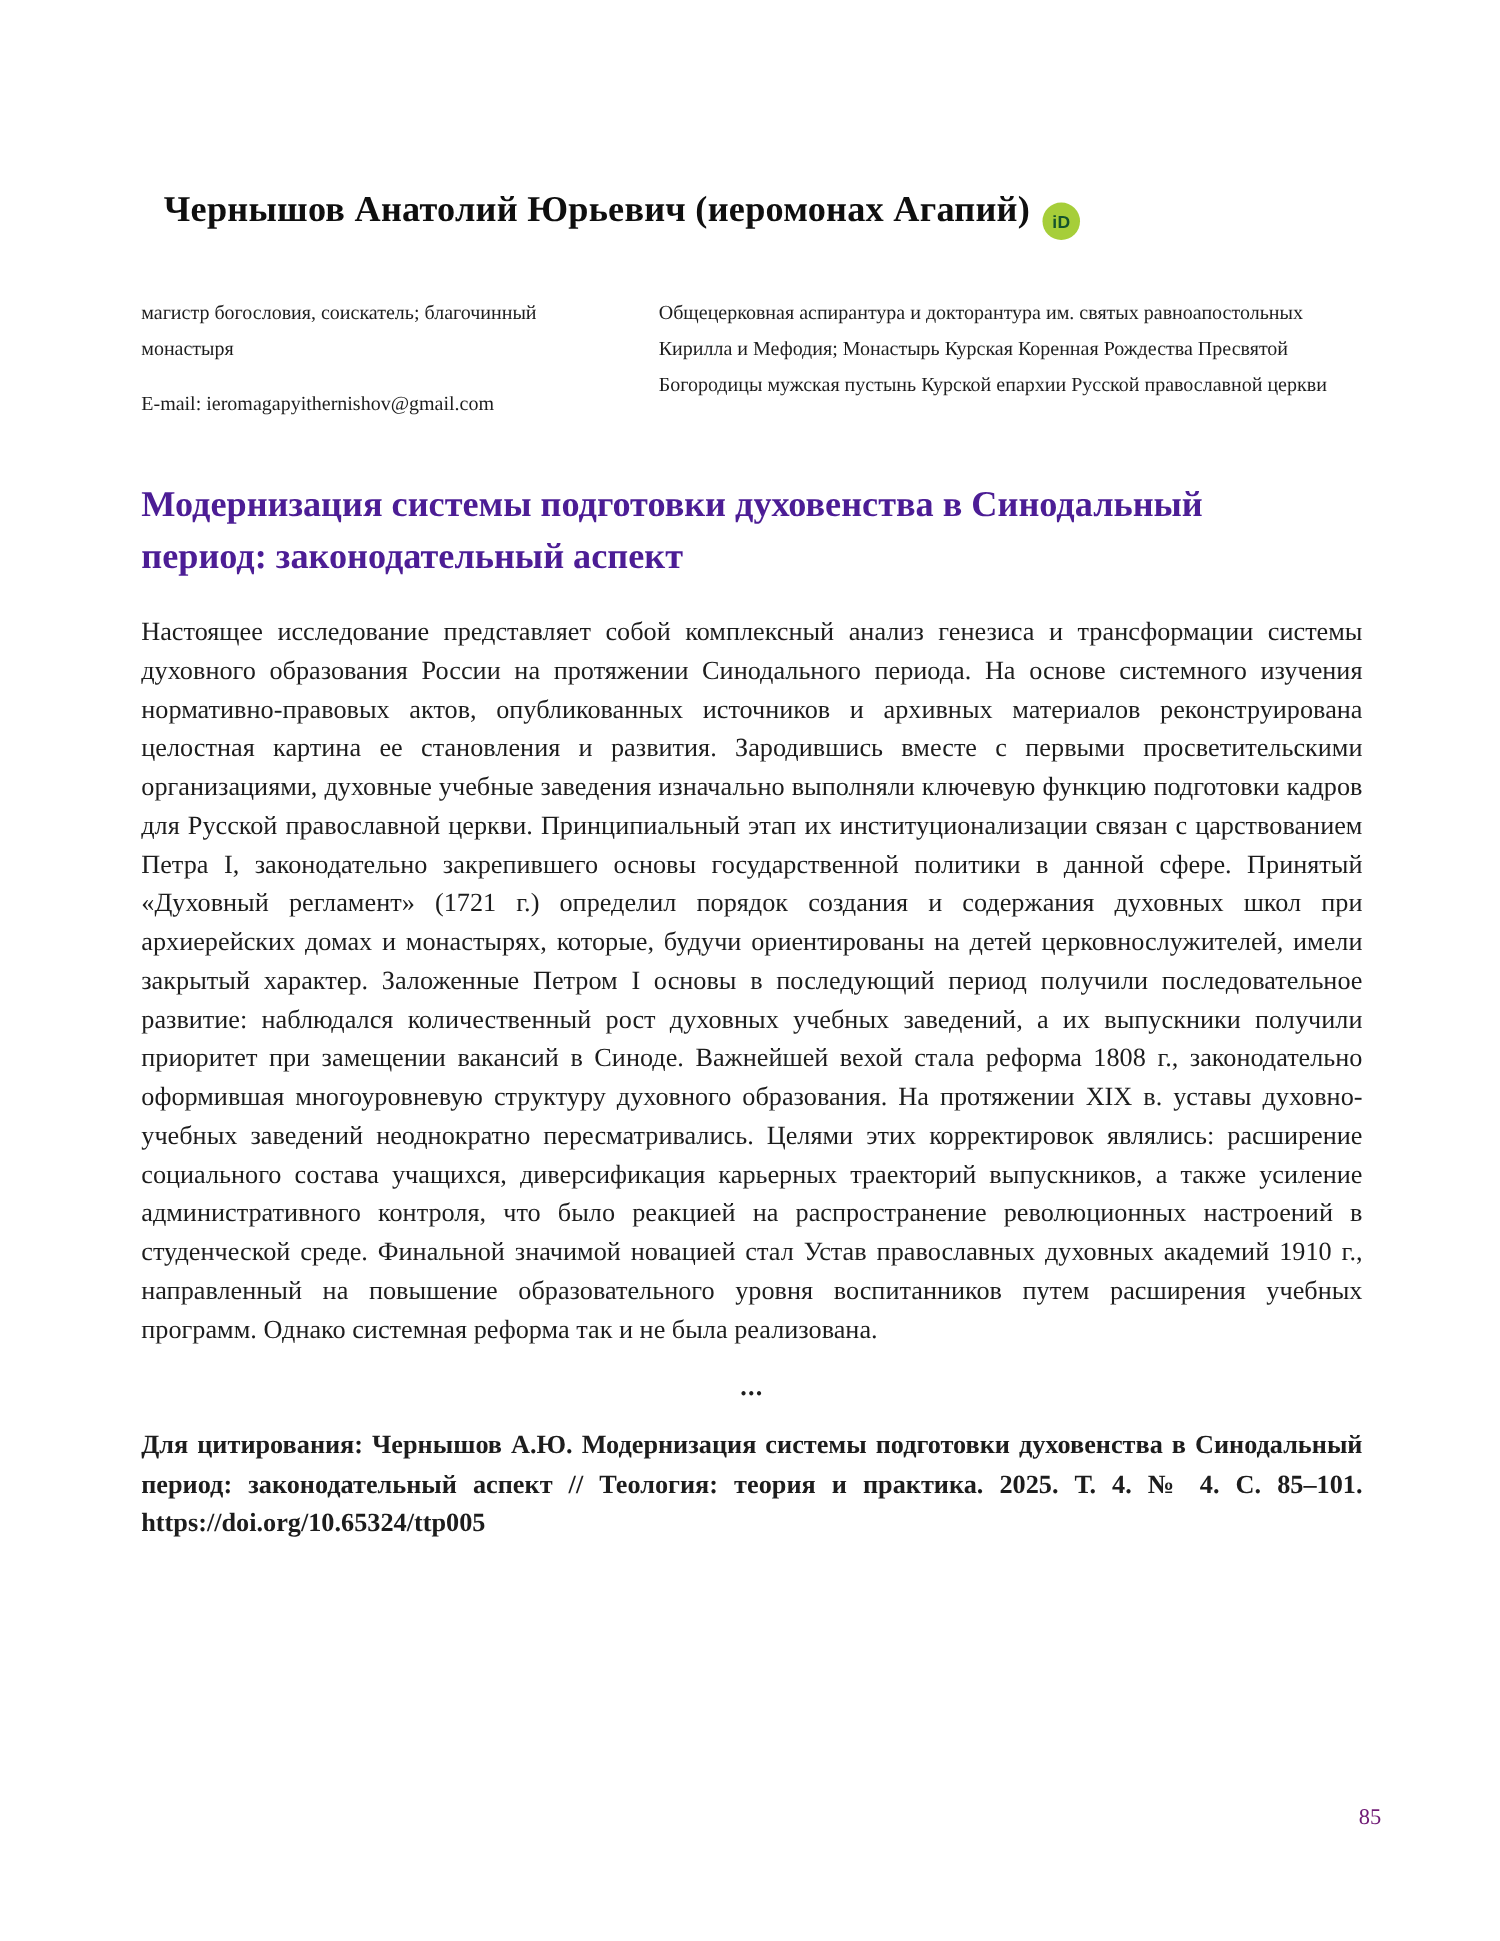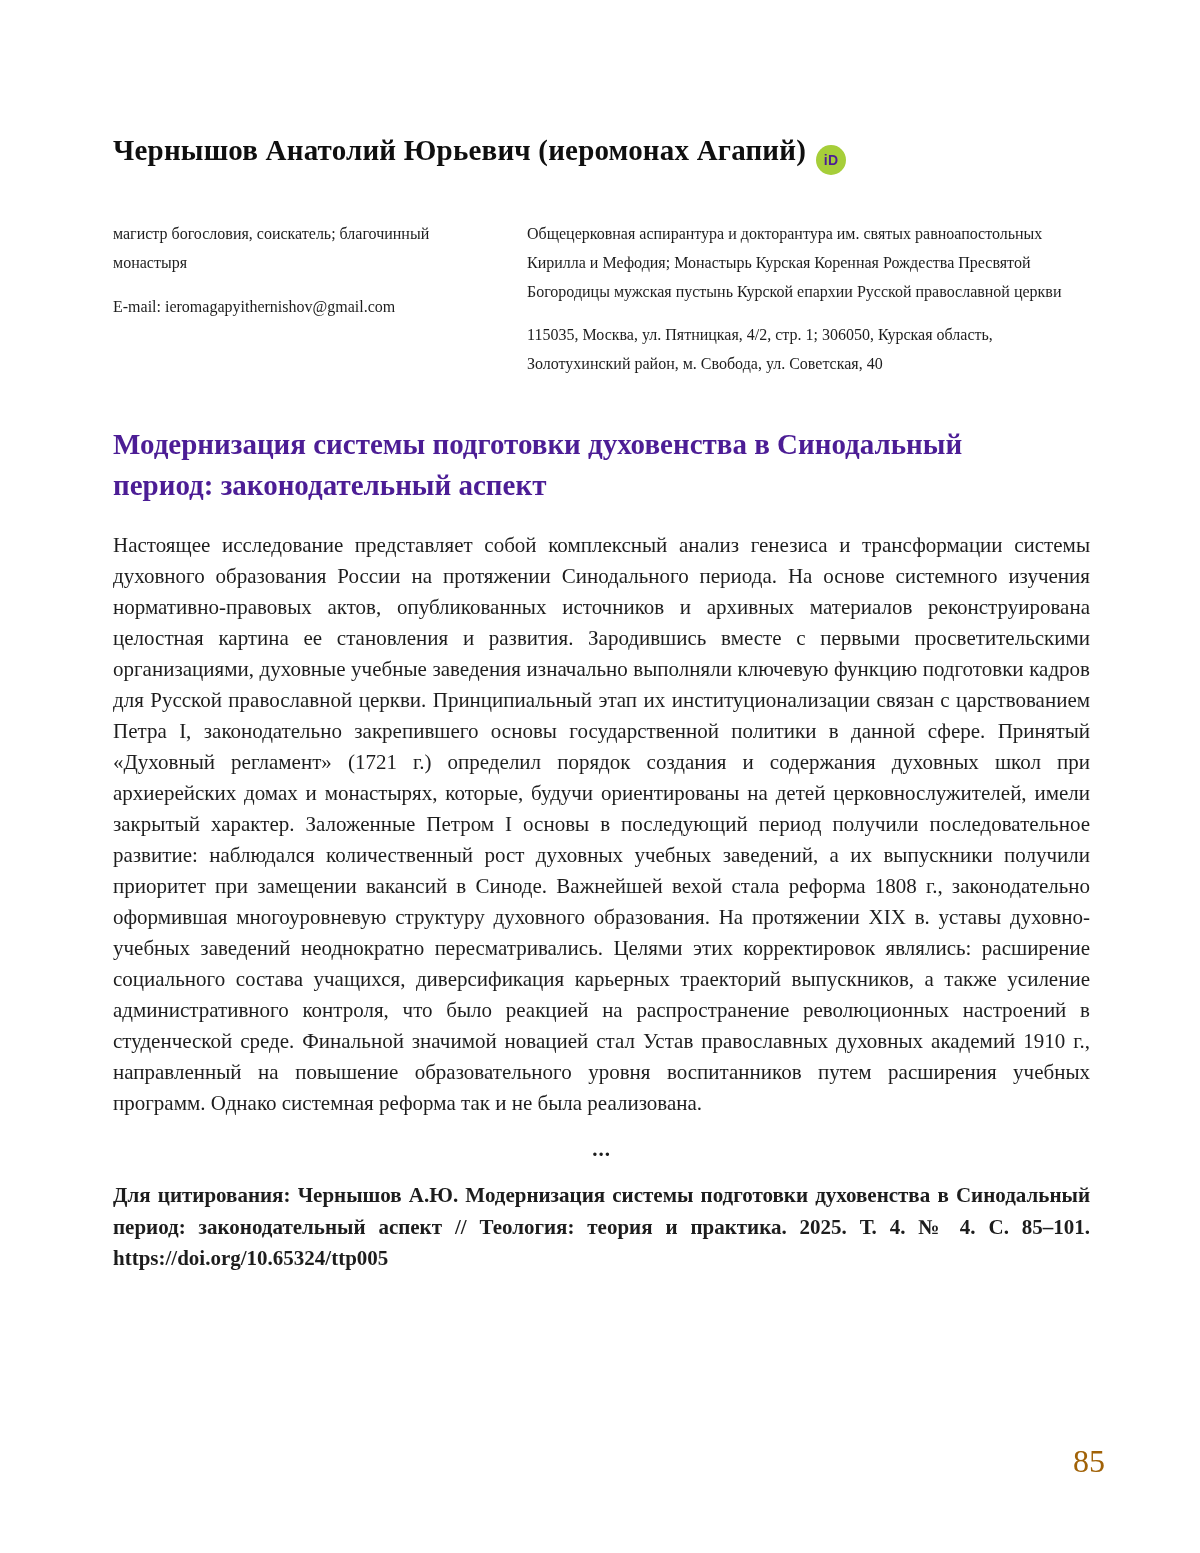--- a/index.html
+++ b/index.html
@@ -10,37 +10,37 @@
     height: 1553px;
     background: #ffffff;
     color: #1d1d1d;
     font-family: "Liberation Serif", "DejaVu Serif", serif;
     overflow: hidden;
   }
   .content {
     padding: 133px 110px 0 113px;
   }
   h1.author-header {
-    margin: 0;
+    margin: 18px;
     font-size: 29px;
     line-height: 34px;
     font-weight: 700;
     color: #0f0f0f;
     letter-spacing: 0.2px;
   }
   .orcid-badge {
     display: inline-flex;
     align-items: center;
     justify-content: center;
     width: 30px;
     height: 30px;
     margin-left: 10px;
     border-radius: 50%;
     background: #a6ce39;
-    color: #4c1d95;
+    color: #14532d;
     font-family: "Liberation Sans", "DejaVu Sans", sans-serif;
     font-size: 14px;
     font-weight: 700;
     vertical-align: -5px;
     cursor: pointer;
   }
   .author-info {
     display: flex;
     margin-top: 44px;
     font-size: 16px;
@@ -83,42 +83,41 @@
     margin: 18px 0 0 0;
     font-size: 21px;
     line-height: 31.5px;
     text-align: justify;
     font-weight: bold;
   }
   .page-number {
     position: absolute;
     top: 1443px;
     right: 95px;
-    font-size: 32px;
-    color: #a16207;
+    font-size: 18px;
+    color: #701a75;
   }
 </style>
 </head>
 <body>
 
 <div class="page">
   <div class="content">
 
     <h1 class="author-header"><span>Чернышов Анатолий Юрьевич (иеромонах Агапий)</span><span class="orcid-badge">
           <span>iD</span>
         </span></h1>
 
     <div class="author-info">
       <div class="info-left">
         <p class="position">магистр богословия, соискатель; благочинный монастыря</p>
         <p class="email">E-mail: ieromagapyithernishov@gmail.com</p>
       </div>
       <div class="info-right">
         <p class="affiliation">Общецерковная аспирантура и докторантура им. святых равноапостольных Кирилла и Мефодия; Монастырь Курская Коренная Рождества Пресвятой Богородицы мужская пустынь Курской епархии Русской православной церкви</p>
-        <p class="address">115035, Москва, ул. Пятницкая, 4/2, стр. 1; 306050, Курская область, Золотухинский район, м. Свобода, ул. Советская, 40</p>
       </div>
     </div>
 
     <h2 class="article-title">Модернизация системы подготовки духовенства в Синодальный период: законодательный аспект</h2>
 
     <p class="abstract">Настоящее исследование представляет собой комплексный анализ генезиса и трансформации системы духовного образования России на протяжении Синодального периода. На основе системного изучения нормативно-правовых актов, опубликованных источников и архивных материалов реконструирована целостная картина ее становления и развития. Зародившись вместе с первыми просветительскими организациями, духовные учебные заведения изначально выполняли ключевую функцию подготовки кадров для Русской православной церкви. Принципиальный этап их институционализации связан с царствованием Петра I, законодательно закрепившего основы государственной политики в данной сфере. Принятый «Духовный регламент» (1721 г.) определил порядок создания и содержания духовных школ при архиерейских домах и монастырях, которые, будучи ориентированы на детей церковнослужителей, имели закрытый характер. Заложенные Петром I основы в последующий период получили последовательное развитие: наблюдался количественный рост духовных учебных заведений, а их выпускники получили приоритет при замещении вакансий в Синоде. Важнейшей вехой стала реформа 1808 г., законодательно оформившая многоуровневую структуру духовного образования. На протяжении XIX в. уставы духовно-учебных заведений неоднократно пересматривались. Целями этих корректировок являлись: расширение социального состава учащихся, диверсификация карьерных траекторий выпускников, а также усиление административного контроля, что было реакцией на распространение революционных настроений в студенческой среде. Финальной значимой новацией стал Устав православных духовных академий 1910 г., направленный на повышение образовательного уровня воспитанников путем расширения учебных программ. Однако системная реформа так и не была реализована.</p>
 
 
     <p class="dots">...</p>
 

